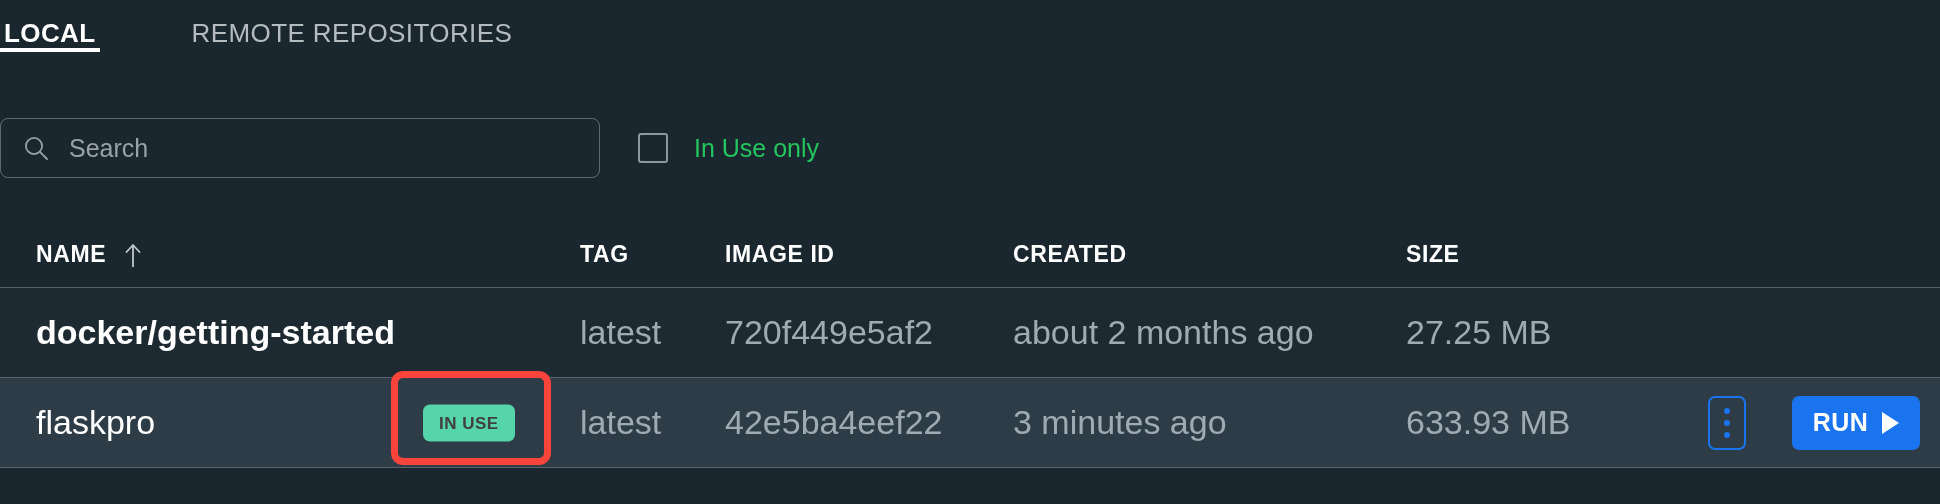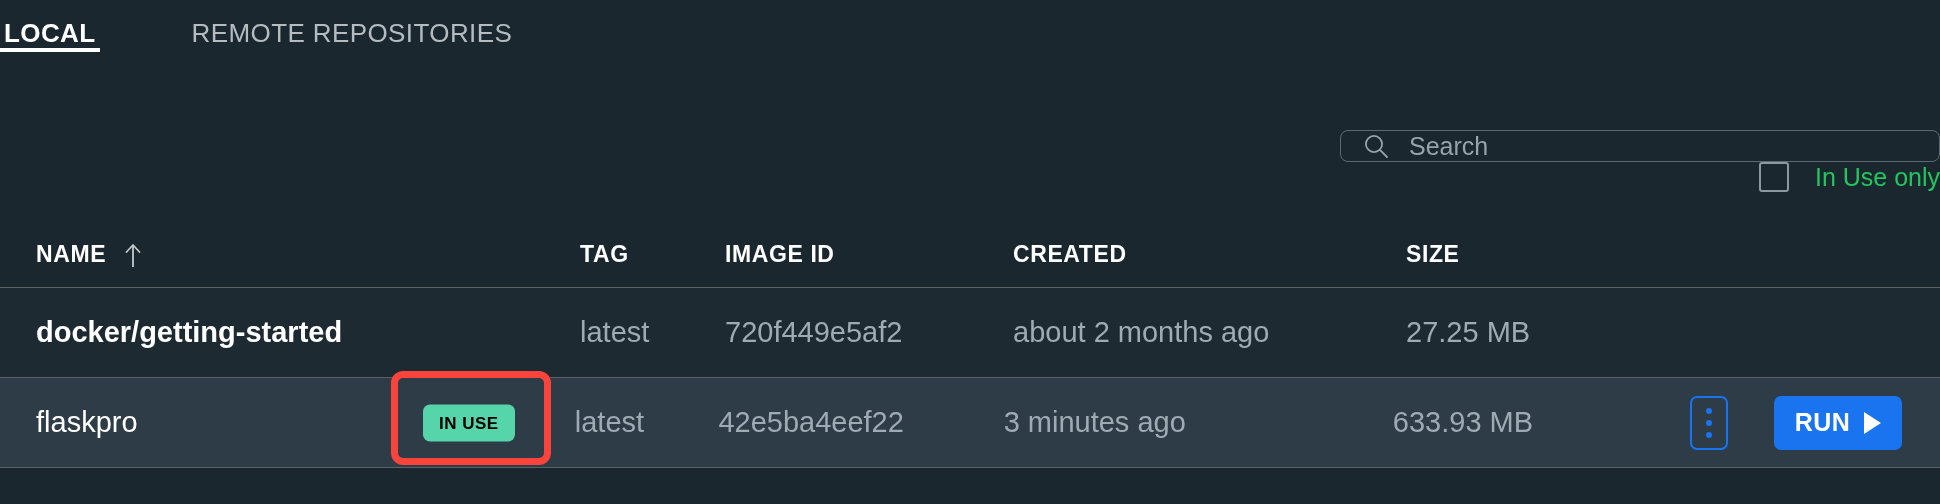--- a/index.html
+++ b/index.html
@@ -67,26 +67,25 @@
 
   .tab-remote {
     font-weight: 400;
     color: #b4bcc2;
   }
 
   
   .filterrow {
     position: absolute;
     left: 0;
-    top: 130px;
+    top: 117px;
     width: 1940px;
     height: 62px;
     display: flex;
-    align-items: flex-end;
-    flex-direction: column;
+    align-items: center;
   }
 
   .search-box {
     position: relative;
     width: 600px;
     height: 60px;
     border: 1px solid #5c6a73;
     border-radius: 8px;
     background: transparent;
     display: flex;
@@ -146,21 +145,21 @@
     left: 0;
     top: 222px;
     width: 1940px;
   }
 
   .col-name    { width: 580px; padding-left: 36px; }
   .col-tag     { width: 145px; }
   .col-imageid { width: 288px; }
   .col-created { width: 393px; }
   .col-size    { width: 300px; }
-  .col-actions { flex: 1; display: flex; align-items: center; justify-content: flex-end; padding-right: 38px; gap: 28px; }
+  .col-actions { flex: 1; display: flex; align-items: center; justify-content: flex-end; padding-right: 20px; gap: 28px; }
 
   .thead {
     display: flex;
     align-items: center;
     height: 66px;
     border-bottom: 1px solid #5a6268;
   }
 
   .th {
     font-size: 23px;
@@ -184,21 +183,21 @@
     align-items: center;
     height: 90px;
     border-bottom: 1px solid #5a6268;
     position: relative;
   }
 
   .row-default { background: #1e2a32; }
   .row-selected { background: #2e3c47; }
 
   .cell {
-    font-size: 29px;
+    font-size: 34px;
     color: #9fabb3;
     font-weight: 400;
     display: flex;
     align-items: center;
     white-space: nowrap;
   }
 
   .cell-name {
     color: #ffffff;
     font-weight: 400;
@@ -207,21 +206,21 @@
 
   .cell-tag { position: relative; }
 
   
   .inuse-badge {
     position: absolute;
     left: 423px;
     top: 50%;
     transform: translateY(-50%);
     background: #56d4aa;
-    color: #000000;
+    color: #404040;
     font-size: 17px;
     font-weight: 700;
     letter-spacing: 0.5px;
     padding: 10px 16px;
     border-radius: 7px;
     line-height: 1;
   }
 
   
   .annot-box {

